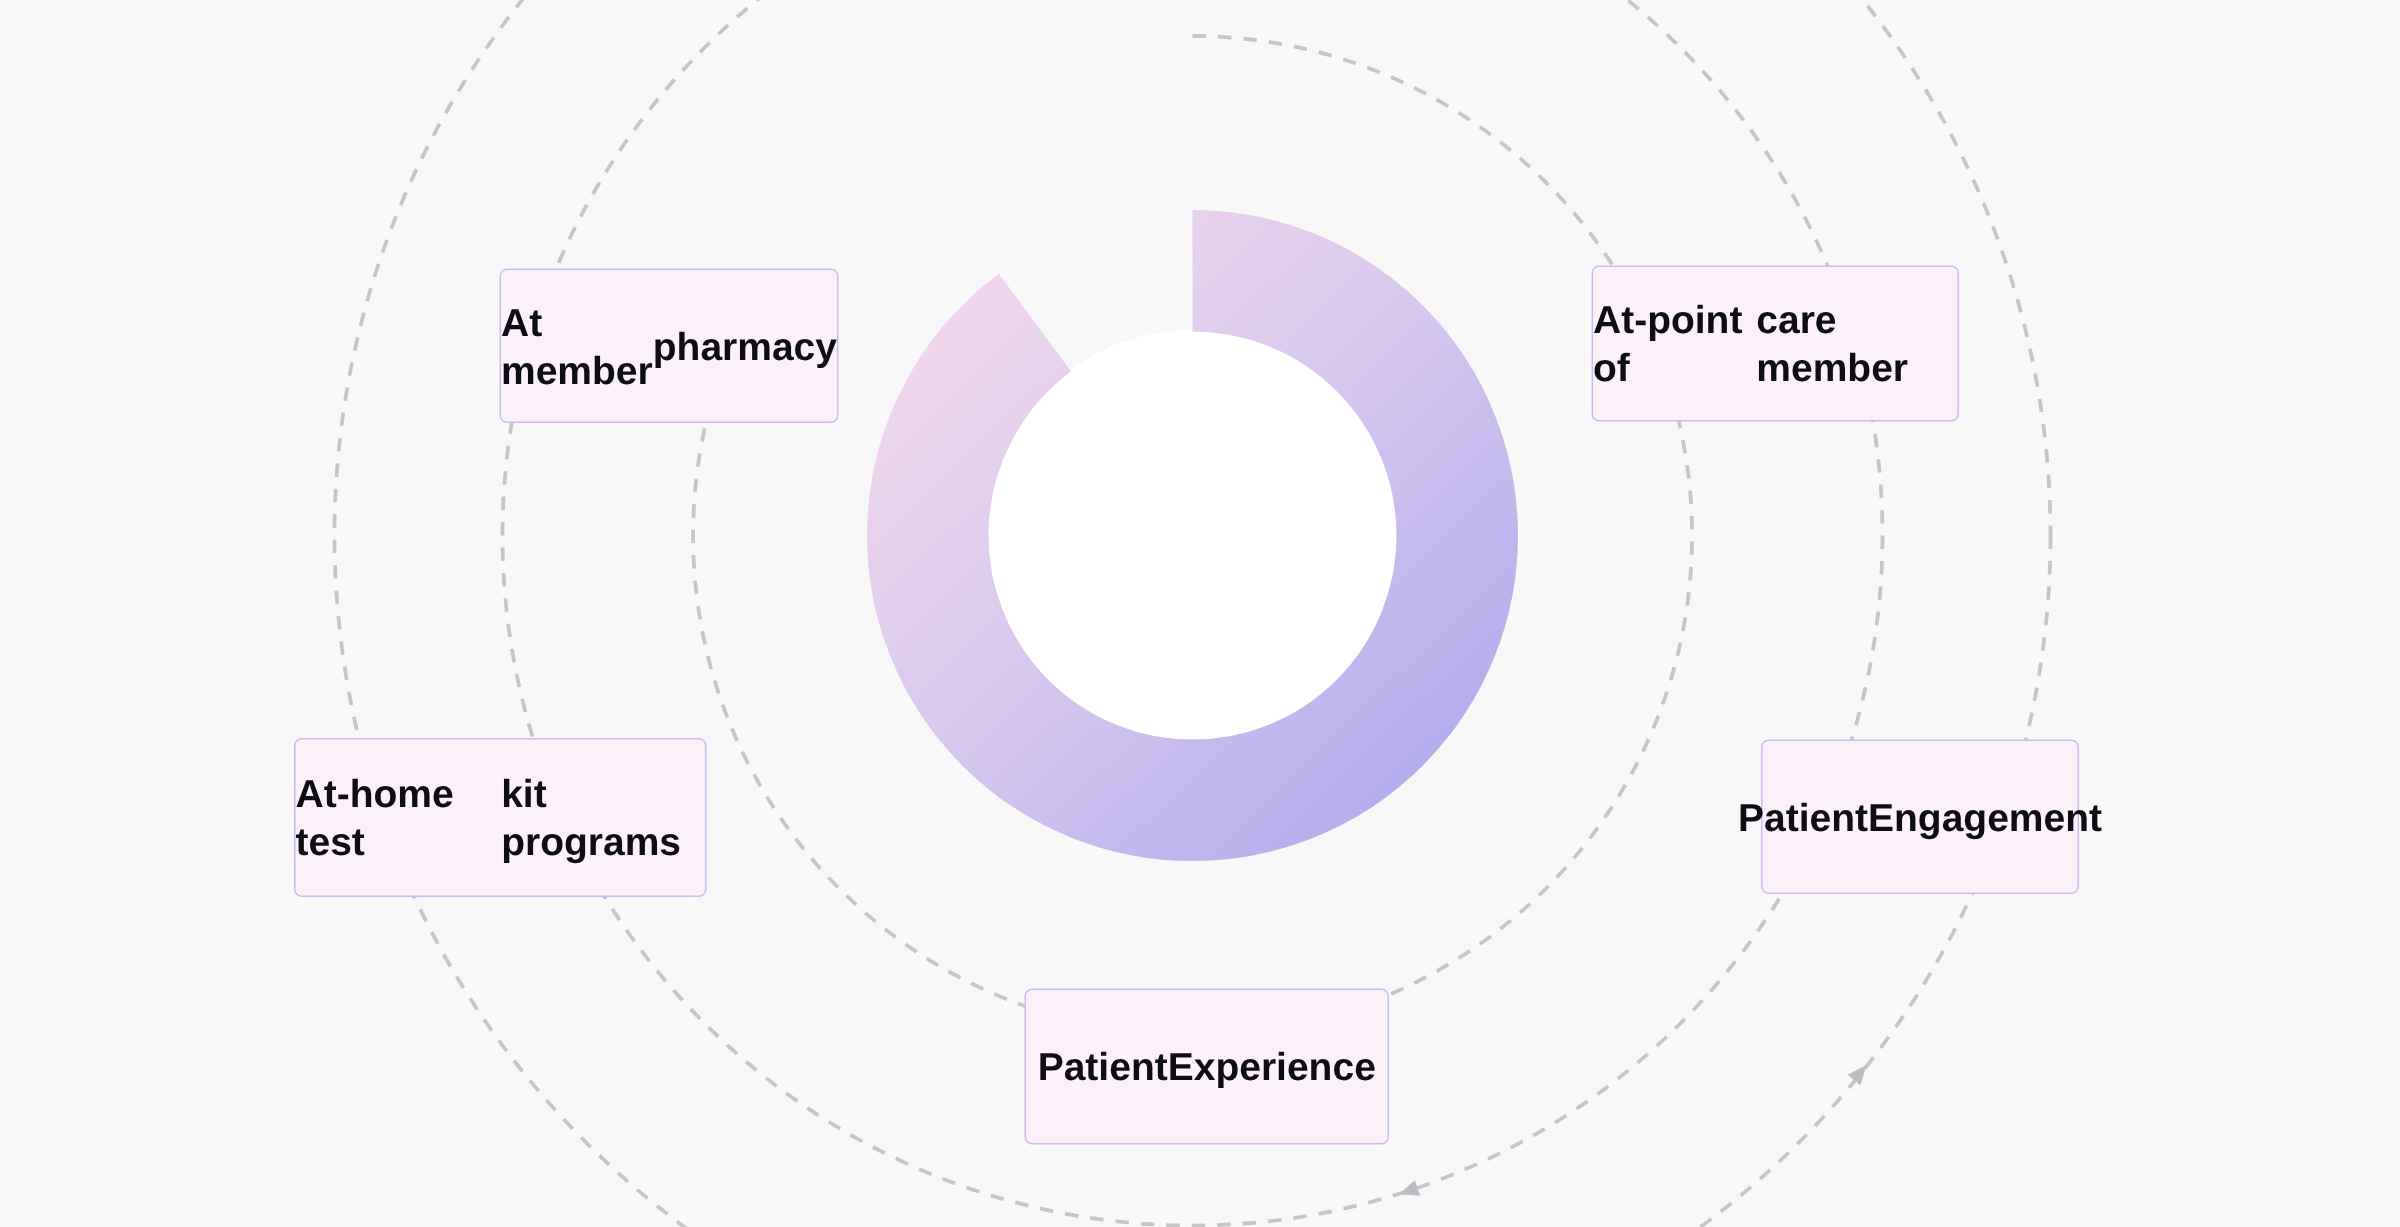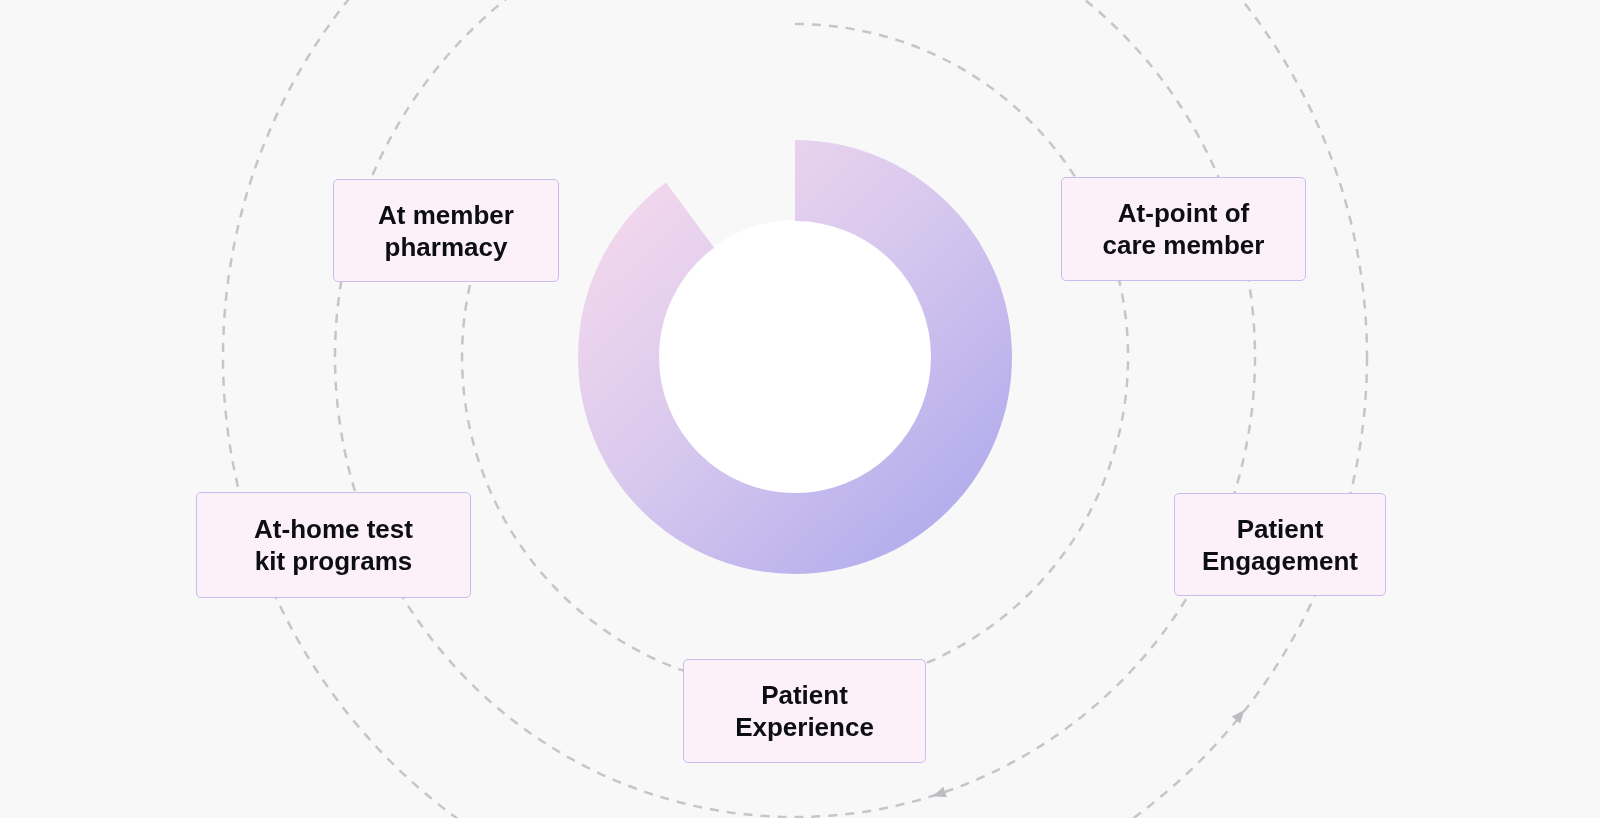--- a/index.html
+++ b/index.html
@@ -9,23 +9,23 @@
     background:#f8f8f9;
     overflow:hidden;
     font-family:"Liberation Sans",sans-serif;
   }
   .orbits-svg{position:absolute;left:0;top:0;}
   .card{
     position:absolute;
     background:#fdf1f9;
     border:1.5px solid #c9bcf0;
     border-radius:5px;
-    display:flex;flex-direction:column;
+    display:flex;flex-direction:row;
     align-items:center;justify-content:center;
-    text-align:right;
+    text-align:left;
     font-weight:bold;
     font-size:26px;line-height:32px;
     color:#0d0d16;
     box-sizing:border-box;
   }
   .card span{display:block;}
   .center-text{
     position:absolute;left:795px;top:357px;
     transform:translate(-50%,-52%);
     text-align:center;

